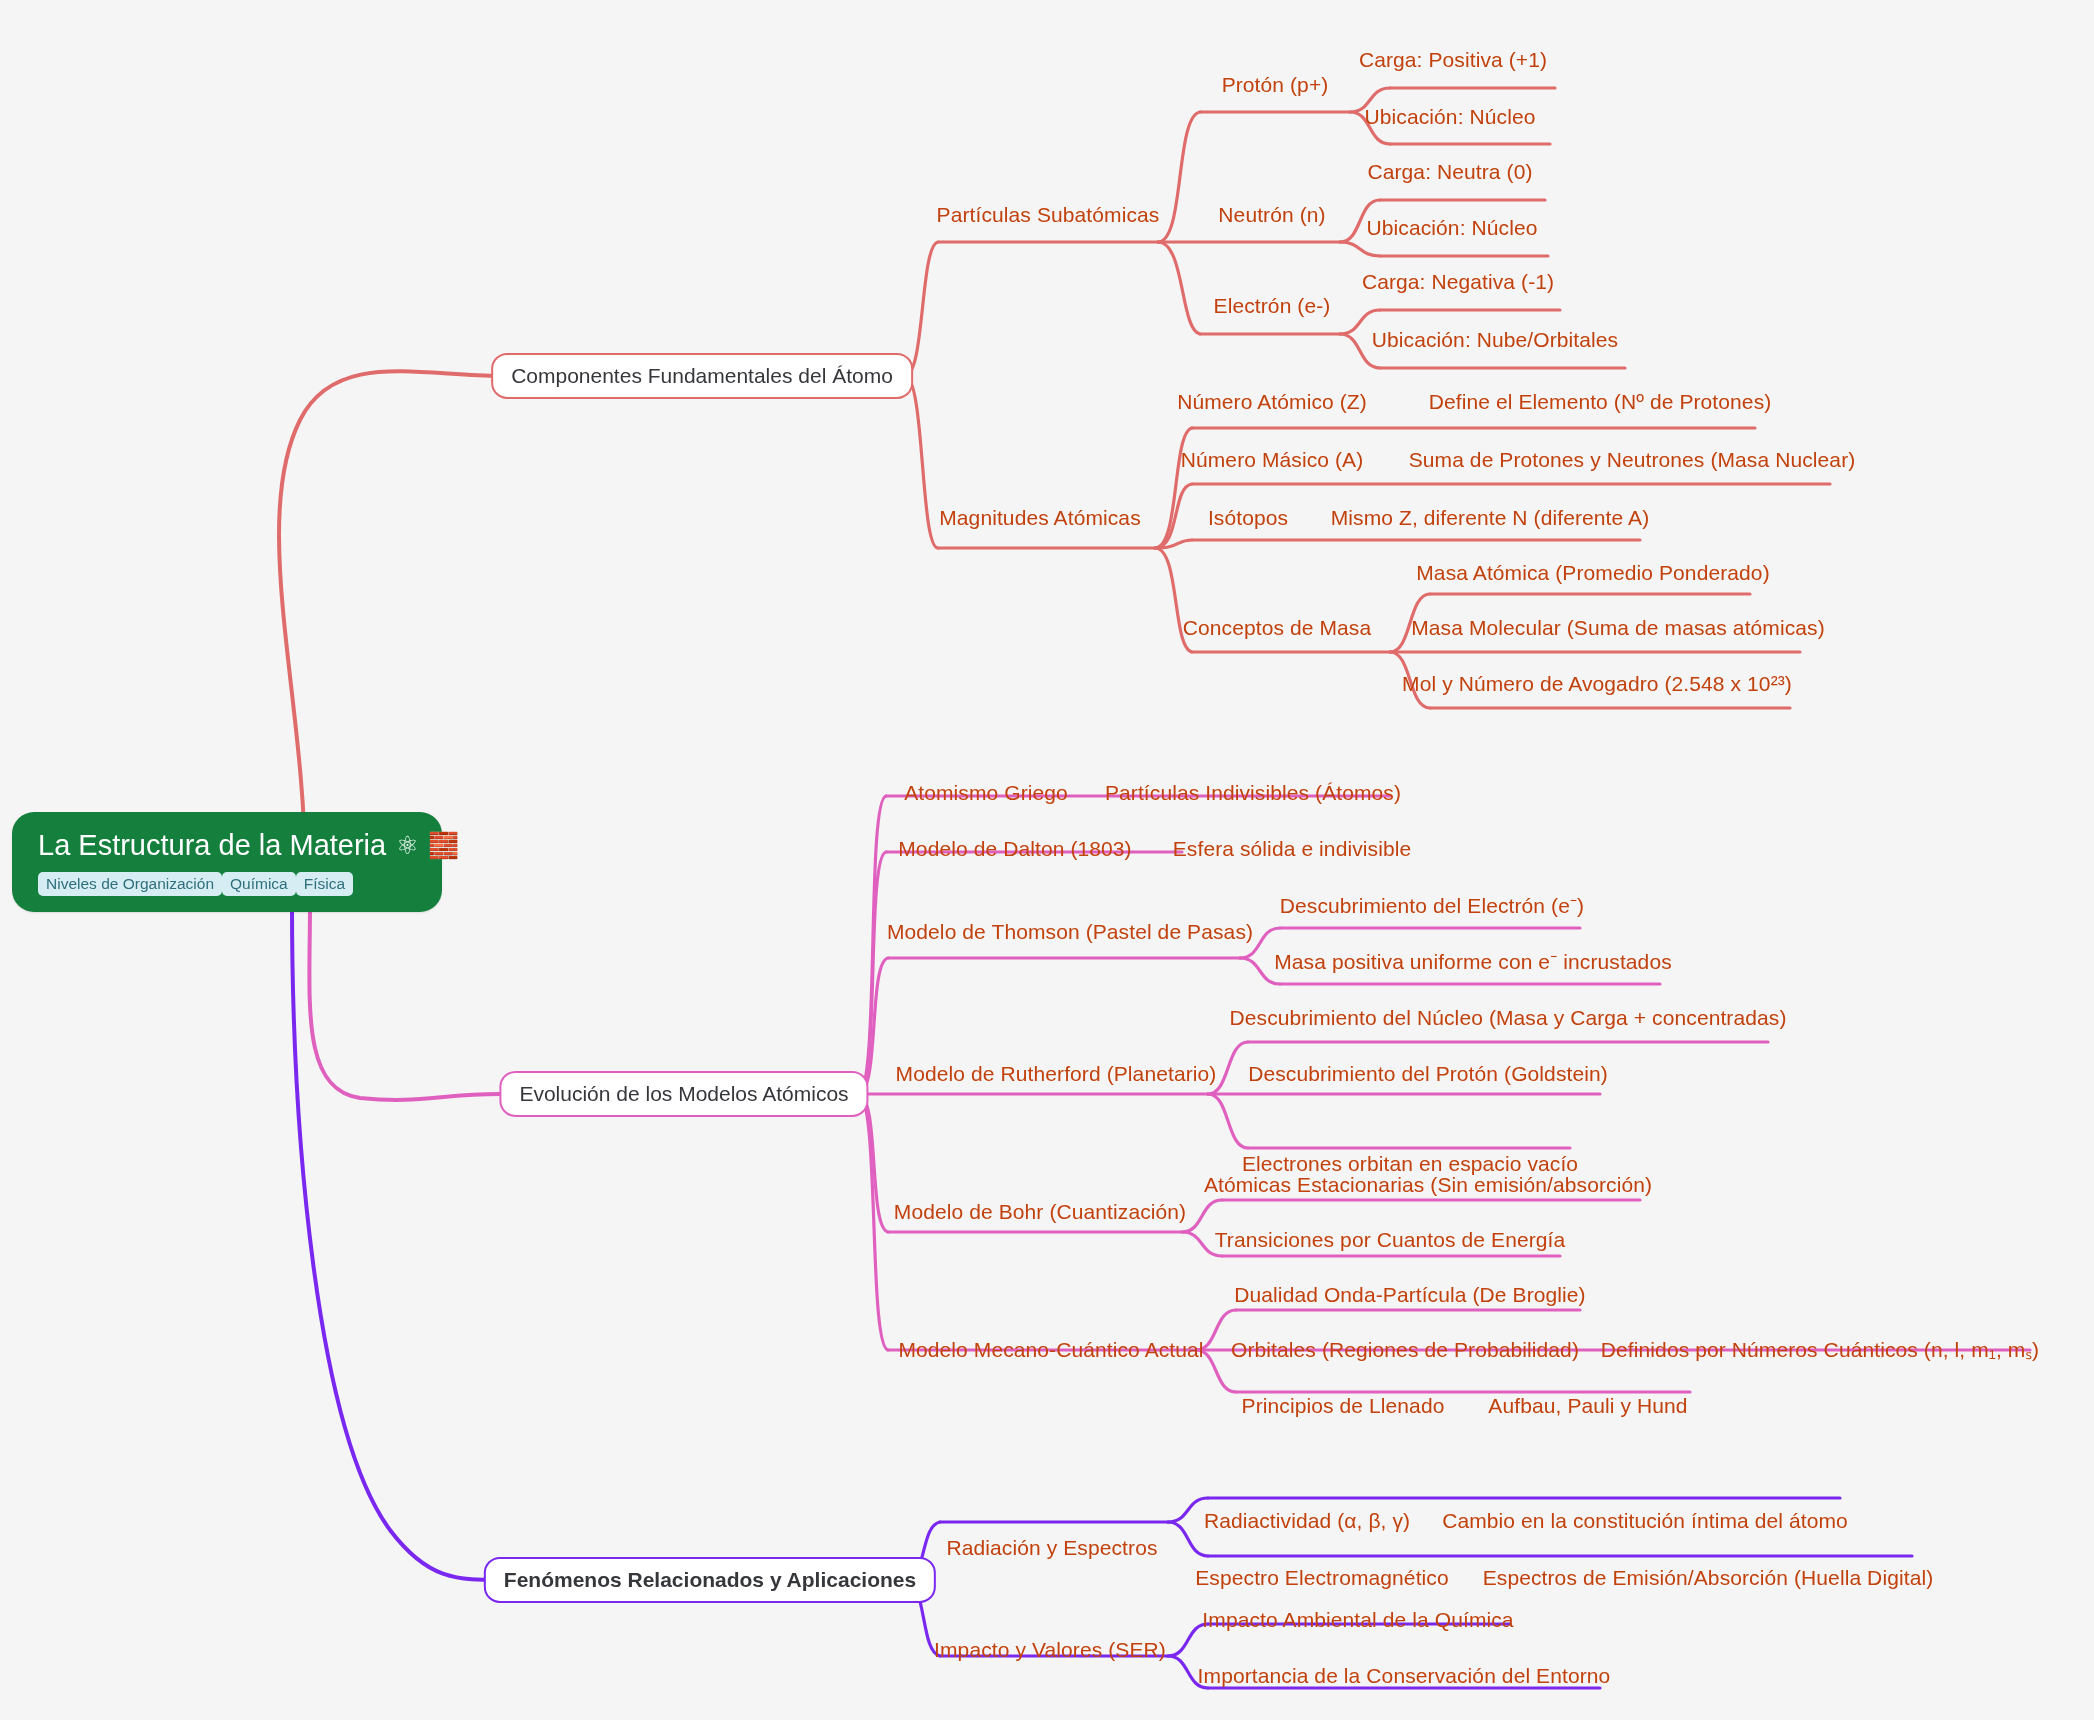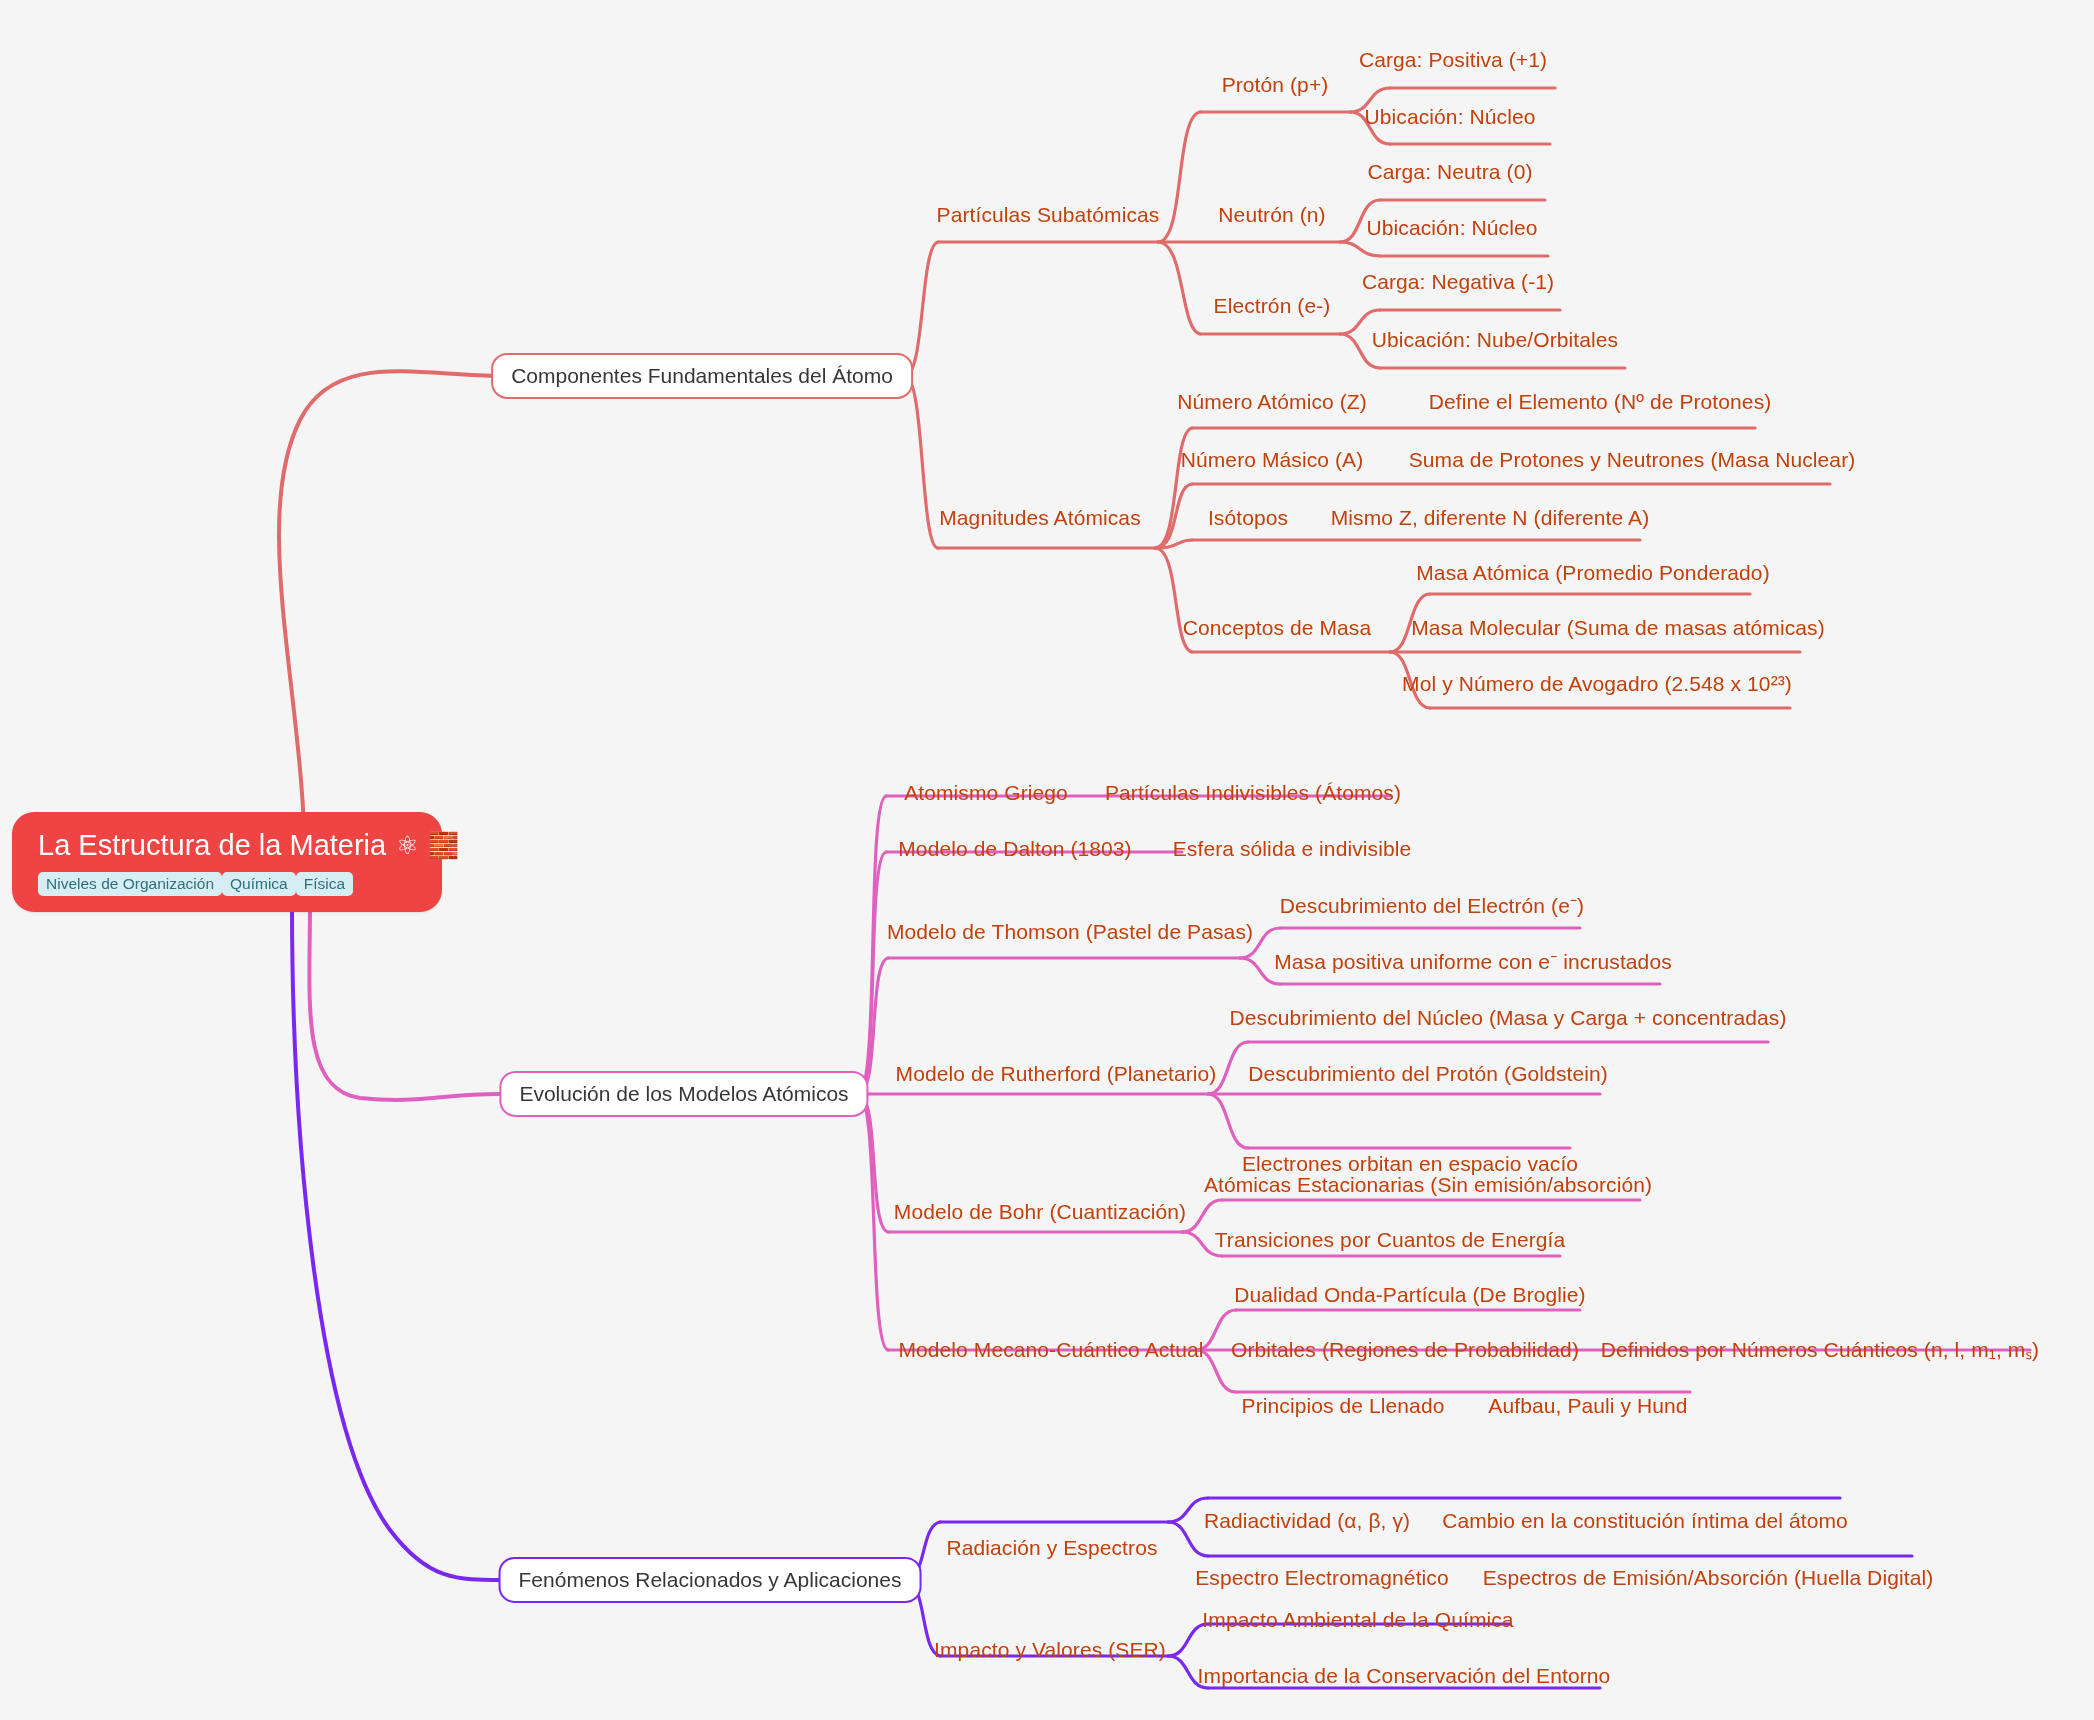--- a/index.html
+++ b/index.html
@@ -28,21 +28,21 @@
     font-size: 21px;
     line-height: 1.15;
     letter-spacing: 0.1px;
   }
   
   .lbl {
     transform: translate(-50%, -50%);
   }
   .root {
     position: absolute;
-    background: #ef4444;
+    background: #15803d;
     border-radius: 22px;
     padding: 18px 26px 16px 26px;
     color: #ffffff;
     box-shadow: 0 1px 2px rgba(0,0,0,0.10);
   }
   .root-title {
     font-size: 29px;
     line-height: 1.05;
     color: #ffffff;
     display: flex;
@@ -71,21 +71,21 @@
     background: #ffffff;
     border-radius: 16px;
     padding: 9px 18px;
     font-size: 21px;
     color: #35373b;
     white-space: nowrap;
     line-height: 1.15;
   }
   .pill-red   { border: 2.5px solid #e06b6b; }
   .pill-pink  { border: 2.5px solid #e060c0; }
-  .pill-purp  { border: 2.5px solid #7a28f0; }
+  .pill-purp  { border: 2.5px solid #7a28f0; font-weight: bold; }
 </style>
 </head>
 <body>
 
 <div id="stage">
 
   <svg id="wires" viewBox="0 0 2094 1720" xmlns="http://www.w3.org/2000/svg">
     <g fill="none" stroke-linecap="round" stroke-width="3.2">
 
       <path d="M305,866 C305,700 250,520 300,420 C335,350 420,376 500,376" stroke="#e06b6b" stroke-width="4"></path>

